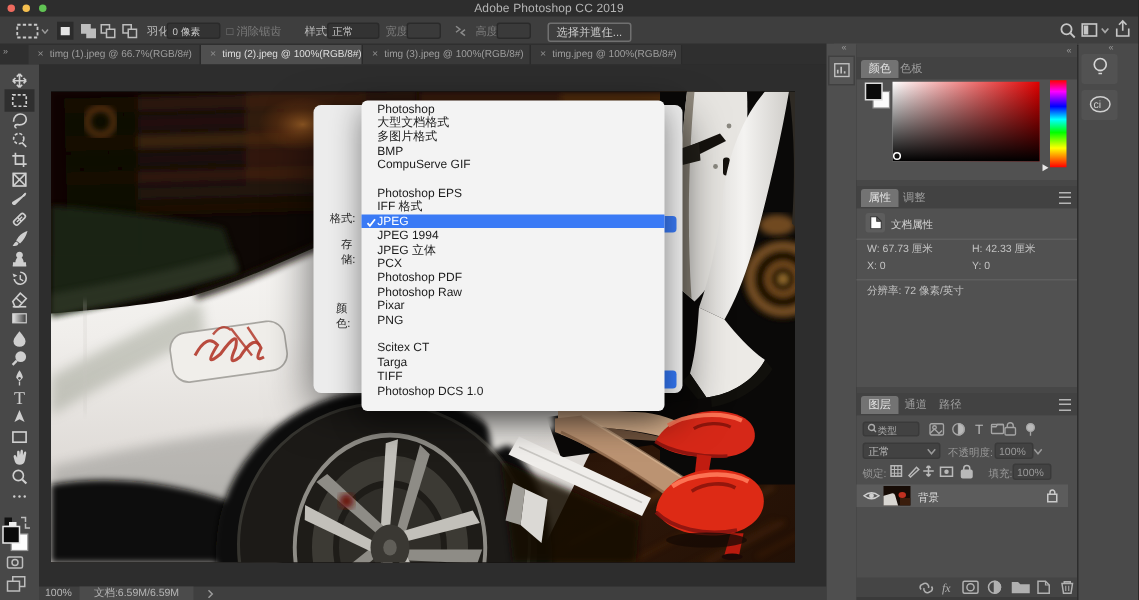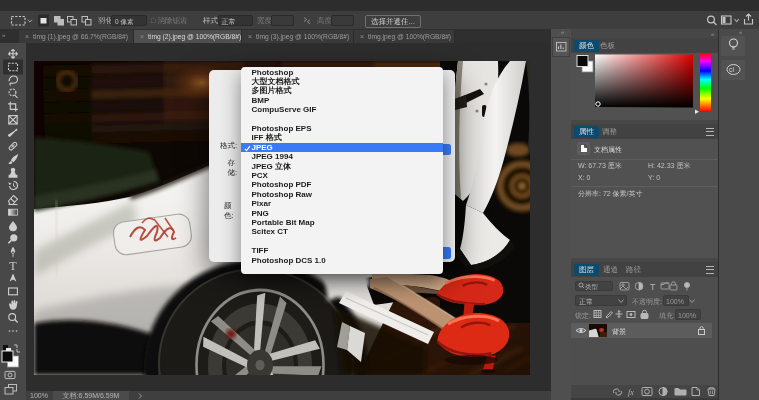--- a/index.html
+++ b/index.html
@@ -31,37 +31,43 @@
   #canvas{left:26px;top:43px;width:525px;height:348px;background:#2d2d2d;}
   #photo{position:absolute;left:7.5px;top:18px;width:496px;height:314px;background:#0c0805;overflow:hidden;}
   
   #statusbar{left:26px;top:391px;width:525px;height:9px;background:#3f3f3f;
      font-size:7px;color:#b5b5b5;line-height:9px;}
   
   #dialog{left:209px;top:70px;width:246px;height:192px;background:#ececec;border-radius:5px;
      box-shadow:0 10px 30px rgba(0,0,0,.6);font-size:7.5px;color:#2b2b2b;}
   #menu{left:241px;top:67px;width:202px;height:207px;background:#f3f3f3;border-radius:4px;
      box-shadow:0 6px 20px rgba(0,0,0,.45);font-size:8px;color:#1c1c1c;}
-  .mi{position:absolute;left:0;width:202px;height:9.4px;line-height:9.6px;padding-left:10.5px;box-sizing:border-box;white-space:nowrap;font-weight:bold;}
+  .mi{position:absolute;left:0;width:202px;height:9.4px;line-height:9.6px;padding-left:10.5px;box-sizing:border-box;white-space:nowrap;}
   .mi.sel{background:#3a7af5;color:#fff;}
   
   #dockstrip{left:551px;top:29px;width:20px;height:371px;background:#4f4f4f;}
   #panel{left:571px;top:29px;width:147px;height:371px;background:#474747;}
   #rightdock{left:719px;top:29px;width:40px;height:371px;background:#4a4a4a;}
   .ptabrow{position:absolute;left:0;width:147px;height:14px;background:#424242;}
   .ptab{position:absolute;top:2px;height:12px;font-size:7.5px;color:#9e9e9e;line-height:12px;padding:0 5px;}
-  .ptab.on{background:#0c4a6e;color:#e2e2e2;border-radius:2px 2px 0 0;}
+  .ptab.on{background:#737373;color:#e2e2e2;border-radius:2px 2px 0 0;}
   .psec{position:absolute;left:0;width:147px;background:#515151;}
   .ptext{position:absolute;font-size:7px;color:#c2c2c2;white-space:nowrap;}
   .chev{position:absolute;font-size:6px;color:#9a9a9a;}
 </style>
 </head>
 <body>
 <div id="app">
 
+  <div id="titlebar" class="abs">
+    <div class="light" style="left:4.5px;background:#ed6a5e;"></div>
+    <div class="light" style="left:15.1px;background:#f5bf4f;"></div>
+    <div class="light" style="left:25.7px;background:#61c454;"></div>
+    <div id="title-text">Adobe Photoshop CC 2019</div>
+  </div>
 
   <div id="optbar" class="abs">
     <svg class="abs" width="759" height="19" style="left:0;top:0">
 
       <rect x="11.5" y="5.5" width="13.5" height="8.5" fill="none" stroke="#c9c9c9" stroke-width="1.2" stroke-dasharray="2.2 1.5"></rect>
       <path d="M28 8.7 l2 2.4 2 -2.4" fill="none" stroke="#9a9a9a" stroke-width="1"></path>
 
       <rect x="38" y="3.5" width="11" height="12" fill="#2b2b2b"></rect>
       <rect x="40.5" y="7" width="6" height="5.5" fill="#e4e4e4"></rect>
       <g fill="none" stroke="#bdbdbd" stroke-width="1">
@@ -582,19 +588,19 @@
       <div class="mi sel" style="top:75.8px"><svg style="position:absolute;left:2.5px;top:2px" width="7" height="7">
           <path d="M1,3.8 L2.6,5.6 L6,1.2" fill="none" stroke="#fff" stroke-width="1.2"></path>
         </svg>JPEG</div>
       <div class="mi" style="top:85.2px">JPEG 1994</div>
       <div class="mi" style="top:94.6px">JPEG 立体</div>
       <div class="mi" style="top:104.0px">PCX</div>
       <div class="mi" style="top:113.4px">Photoshop PDF</div>
       <div class="mi" style="top:132.2px">Pixar</div>
       <div class="mi" style="top:122.8px">Photoshop Raw</div>
       <div class="mi" style="top:141.6px">PNG</div>
-      <div class="mi" style="top:151.0px">Portable Bit Map</div>
       <div class="mi" style="top:160.4px">Scitex CT</div>
+      <div class="mi" style="top:169.8px">Targa</div>
       <div class="mi" style="top:179.2px">TIFF</div>
       <div class="mi" style="top:188.6px">Photoshop DCS 1.0</div>
     </div>
 
 </div>
 
 </body></html>

